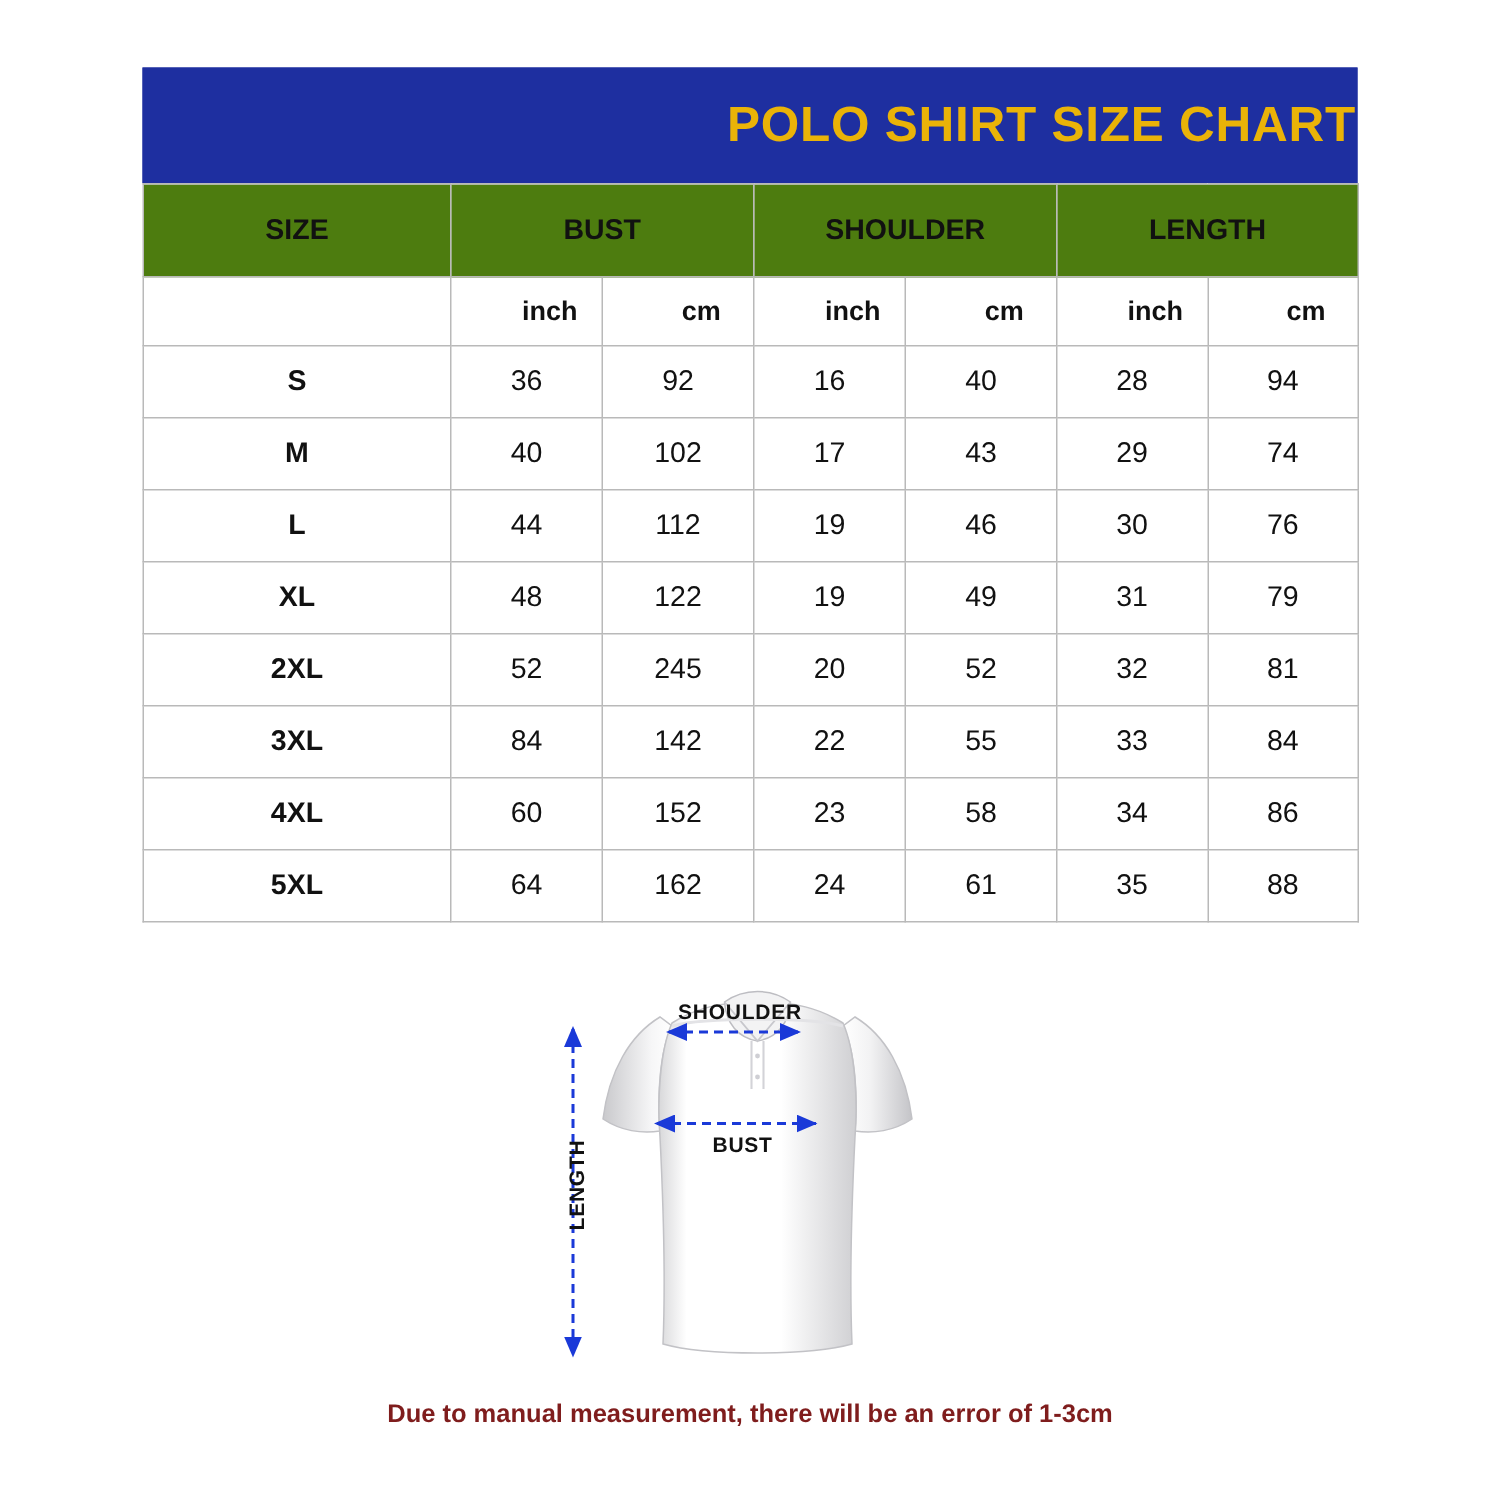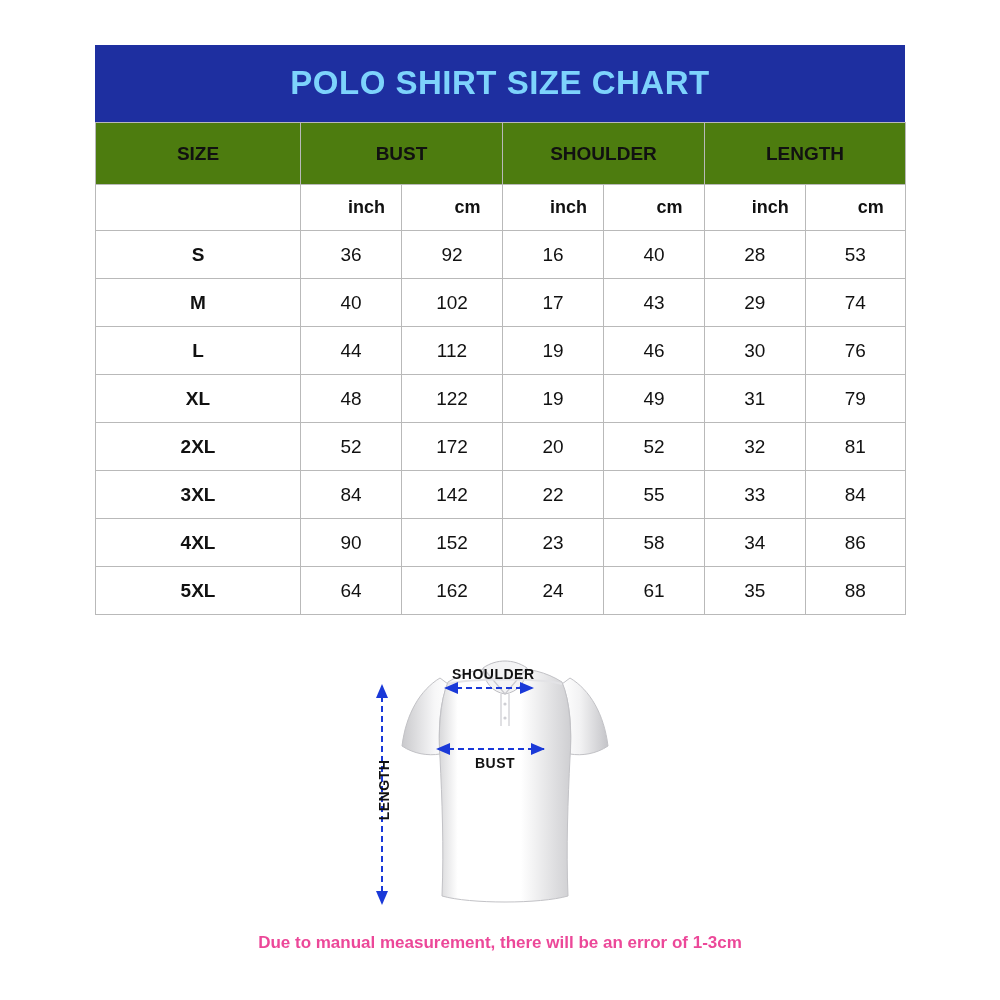--- a/index.html
+++ b/index.html
@@ -18,25 +18,25 @@
 
   .chart-wrap {
     position: absolute;
     left: 95px;
     top: 45px;
     width: 810px;
   }
 
   .chart-title {
     background: #1e2fa0;
-    color: #7dd3fc;
+    color: #eab308;
     font-size: 33px;
     font-weight: bold;
     letter-spacing: 0.5px;
-    text-align: center;
+    text-align: right;
     padding: 18px 0 19px 0;
     border: 1px solid #1e2fa0;
     box-sizing: border-box;
   }
 
   table.size-table {
     border-collapse: collapse;
     width: 810px;
     table-layout: fixed;
   }
@@ -114,21 +114,21 @@
     transform: rotate(-90deg);
     transform-origin: center center;
   }
 
   .note {
     position: absolute;
     top: 933px;
     left: 0;
     width: 1000px;
     text-align: center;
-    color: #ec4899;
+    color: #7f1d1d;
     font-size: 17px;
     font-weight: bold;
   }
 </style>
 </head>
 <body>
 
 <div class="chart-wrap">
 
   <div class="chart-title">POLO SHIRT SIZE CHART</div>
@@ -153,21 +153,21 @@
         <td>cm</td>
       </tr>
 
       <tr>
         <td class="size-cell">S</td>
         <td>36</td>
         <td>92</td>
         <td>16</td>
         <td>40</td>
         <td>28</td>
-        <td>53</td>
+        <td>94</td>
       </tr>
 
       <tr>
         <td class="size-cell">M</td>
         <td>40</td>
         <td>102</td>
         <td>17</td>
         <td>43</td>
         <td>29</td>
         <td>74</td>
@@ -189,40 +189,40 @@
         <td>122</td>
         <td>19</td>
         <td>49</td>
         <td>31</td>
         <td>79</td>
       </tr>
 
       <tr>
         <td class="size-cell">2XL</td>
         <td>52</td>
-        <td>172</td>
+        <td>245</td>
         <td>20</td>
         <td>52</td>
         <td>32</td>
         <td>81</td>
       </tr>
 
       <tr>
         <td class="size-cell">3XL</td>
         <td>84</td>
         <td>142</td>
         <td>22</td>
         <td>55</td>
         <td>33</td>
         <td>84</td>
       </tr>
 
       <tr>
         <td class="size-cell">4XL</td>
-        <td>90</td>
+        <td>60</td>
         <td>152</td>
         <td>23</td>
         <td>58</td>
         <td>34</td>
         <td>86</td>
       </tr>
 
       <tr>
         <td class="size-cell">5XL</td>
         <td>64</td>

